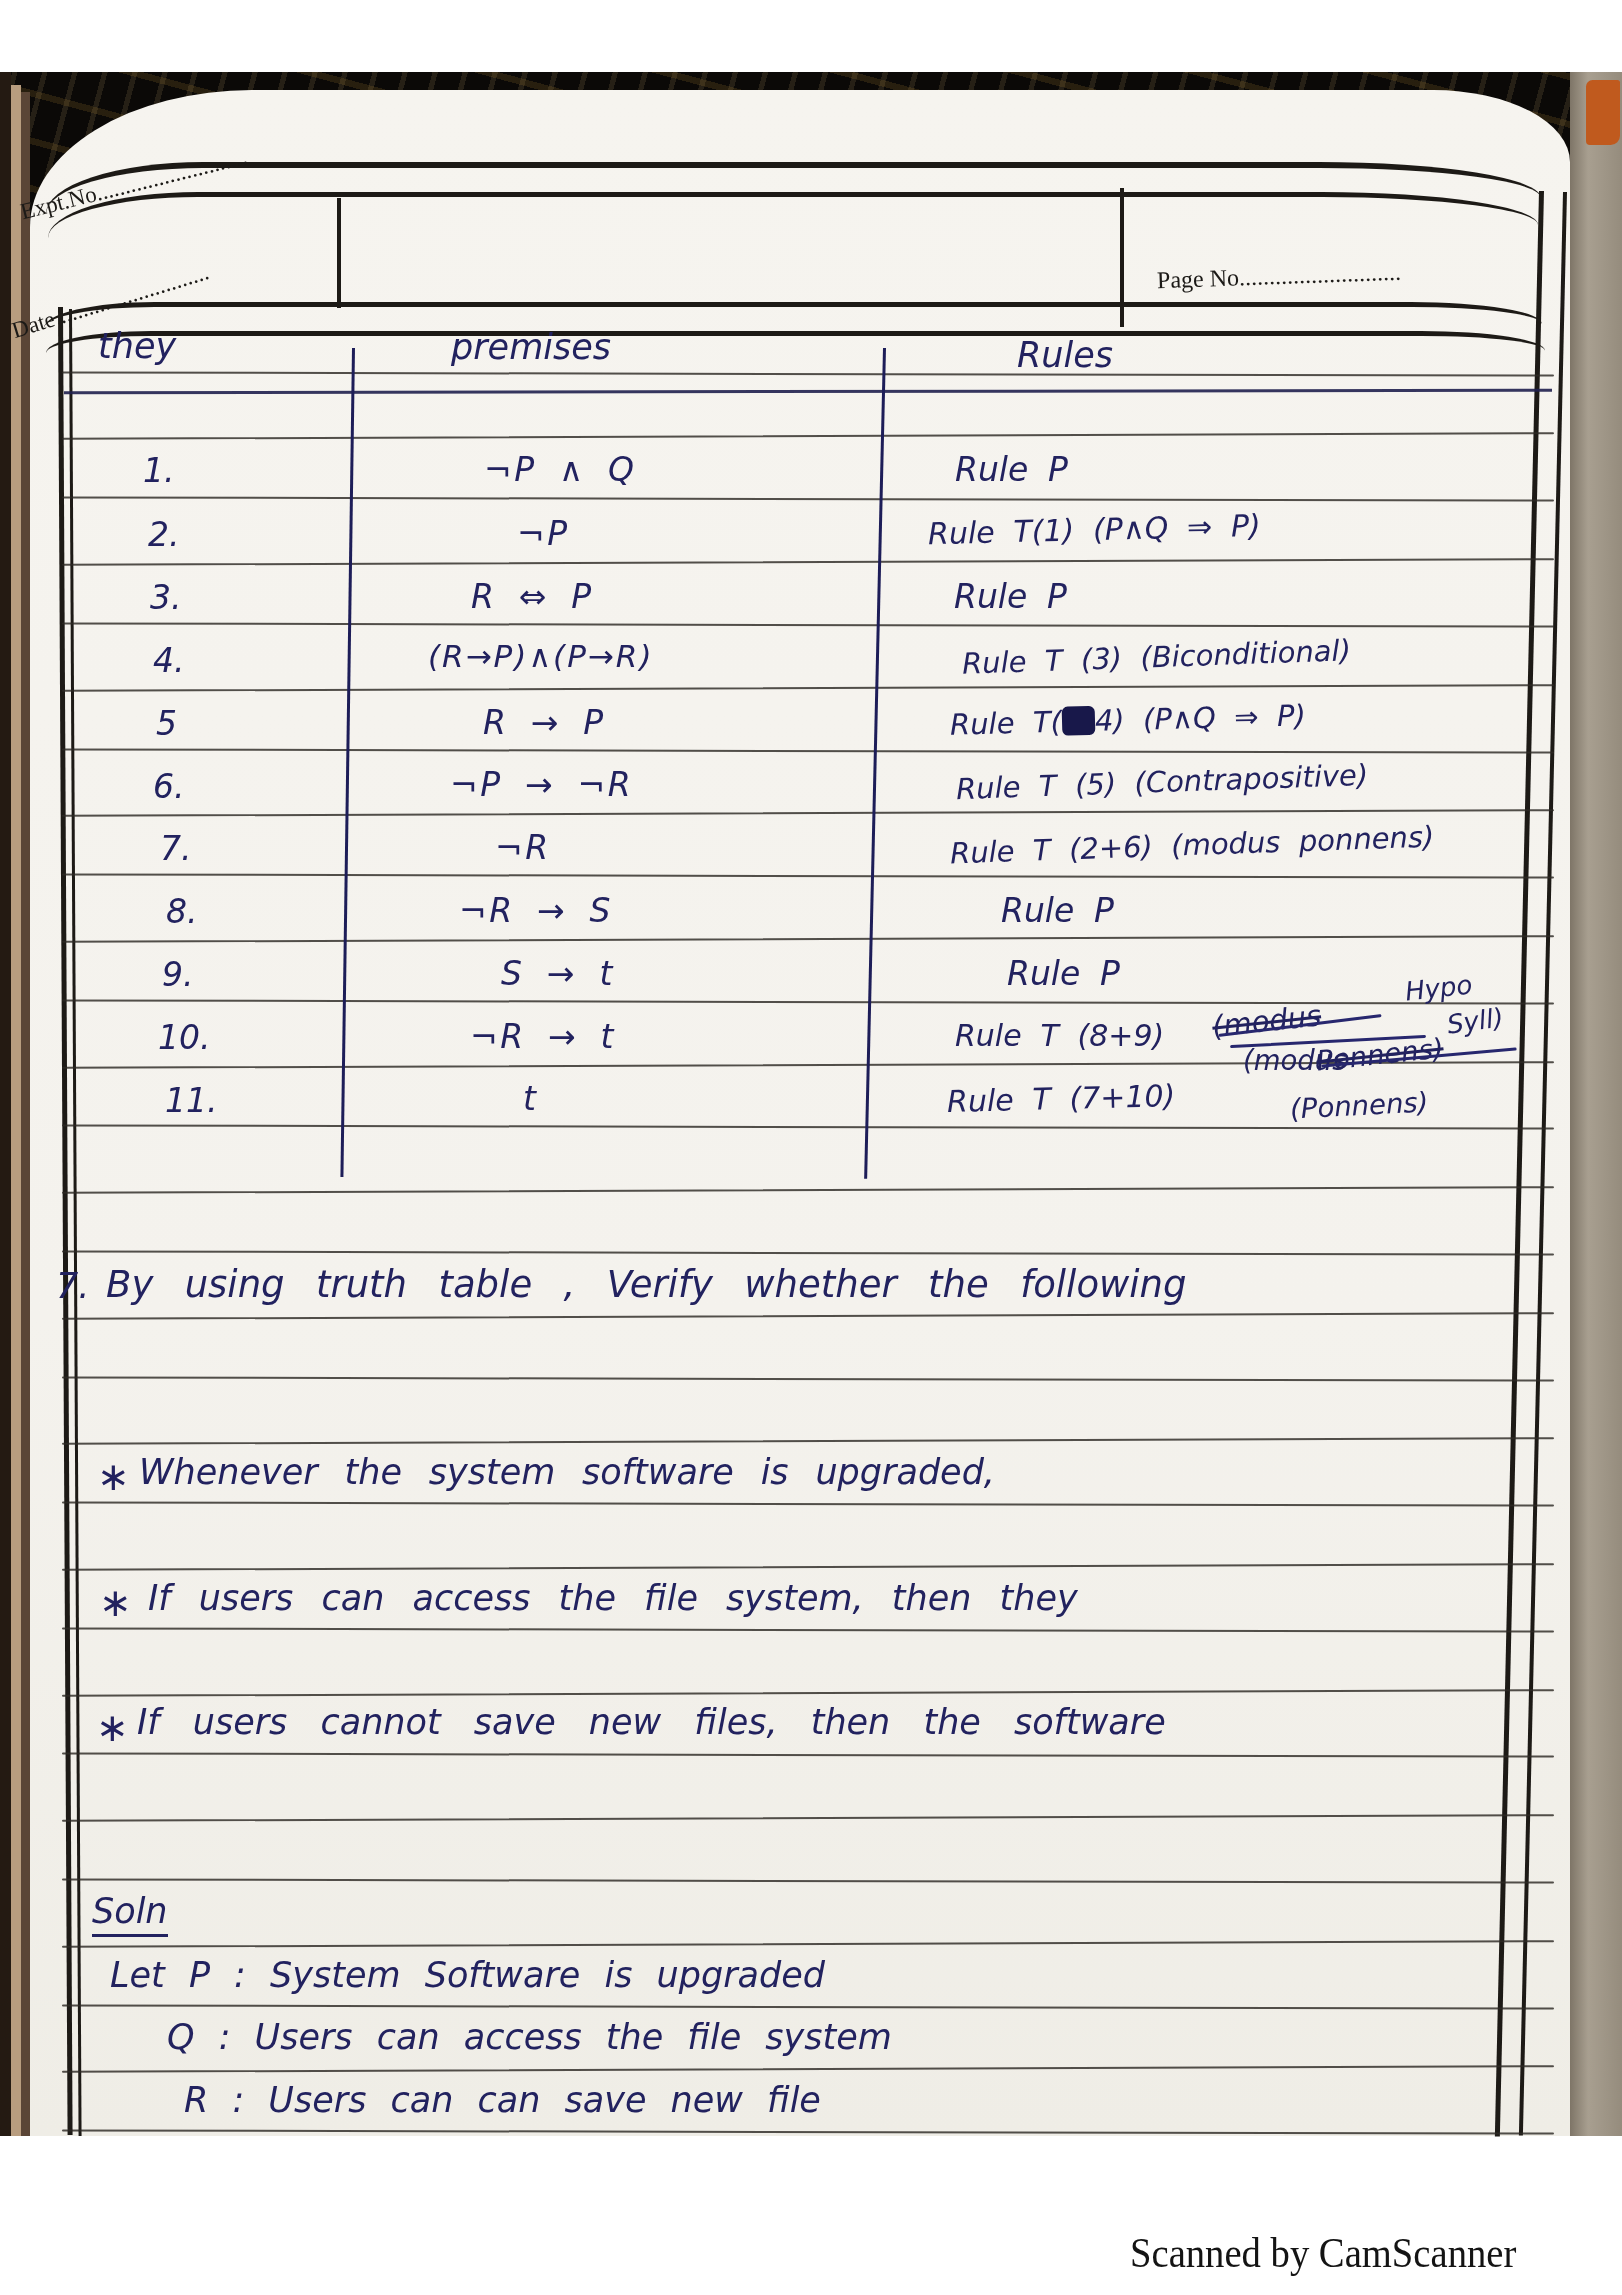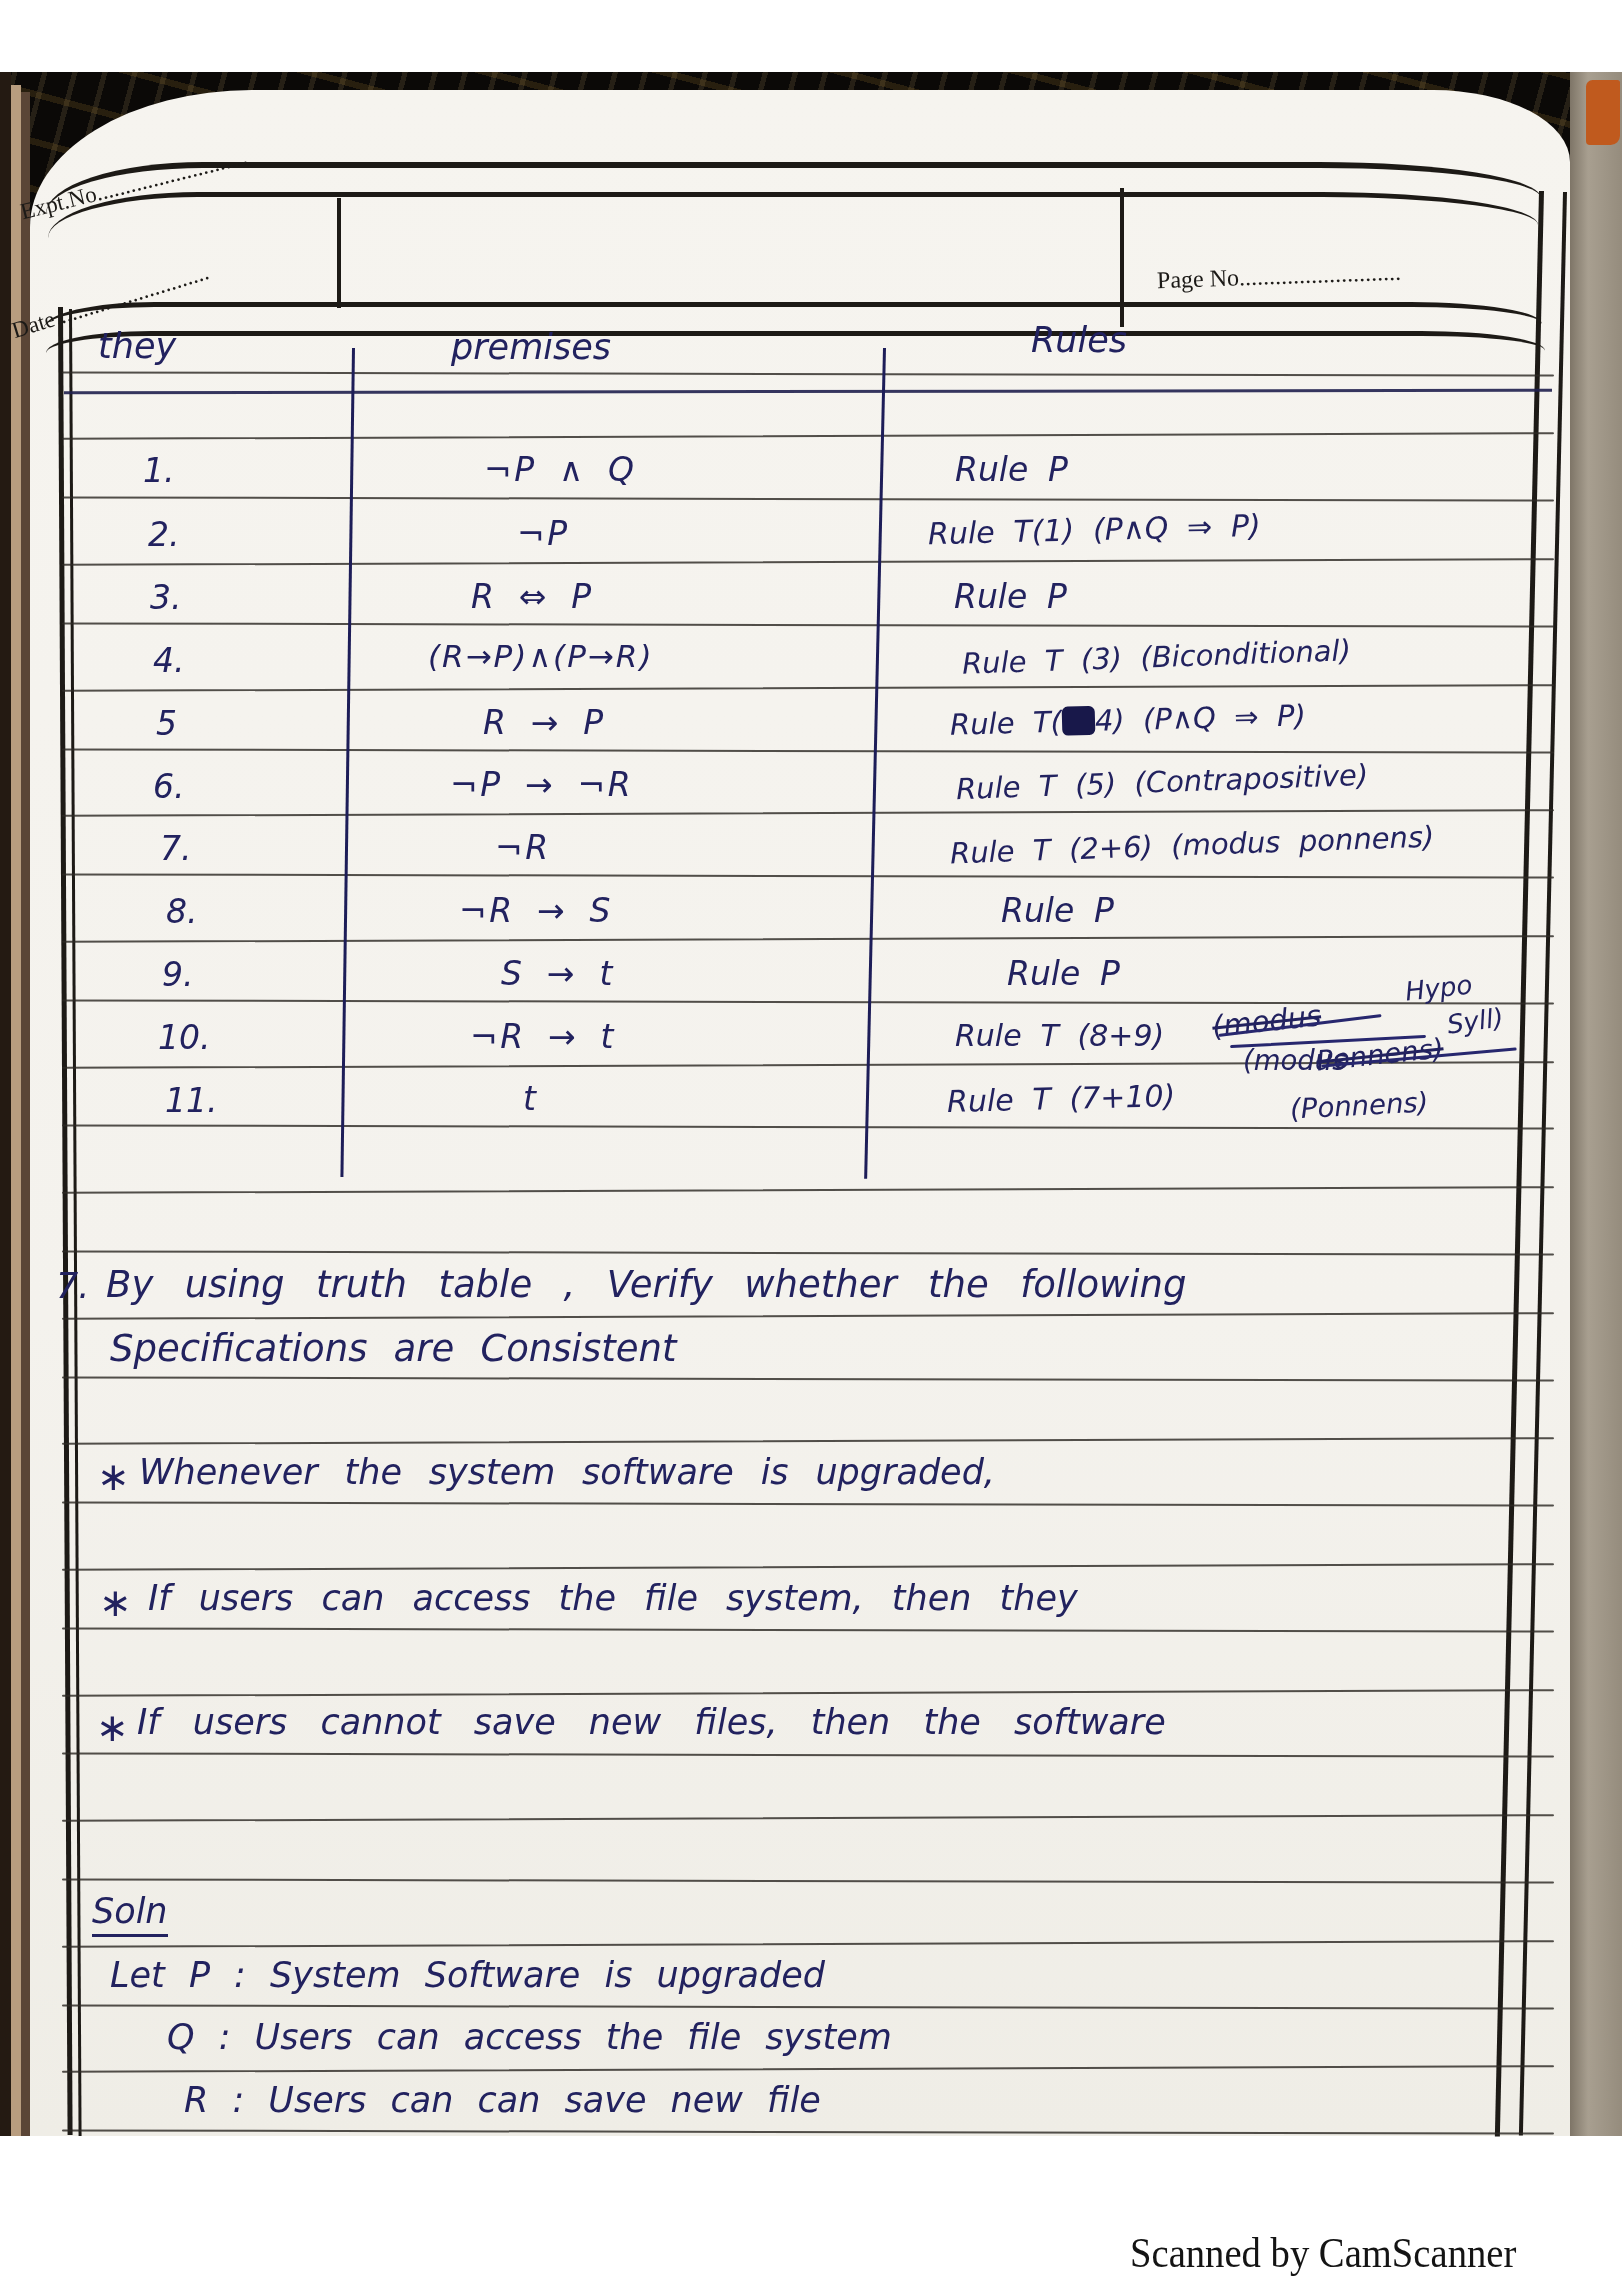--- a/index.html
+++ b/index.html
@@ -80,21 +80,21 @@
 
   <div class="vline-ink" style="left:352px;top:348px;height:829px;transform:rotate(0.8deg);"></div>
   <div class="vline-ink" style="left:883px;top:348px;height:831px;transform:rotate(1.3deg);"></div>
 
   <span class="printed" style="left:18.3px;top:200px;font-size:23px;transform:rotate(-14deg);transform-origin:left top;">Expt.No...........................</span>
   <span class="printed" style="left:9.2px;top:319px;font-size:23px;transform:rotate(-17deg);transform-origin:left top;">Date ...........................</span>
   <span class="printed" style="left:1157px;top:263px;font-size:24px;transform:rotate(-2deg);">Page No...........................</span>
 
   <span class="hw" style="left:98px;top:326px;font-size:35px;">they</span>
   <span class="hw" style="left:451px;top:327px;font-size:35px;">premises</span>
-  <span class="hw" style="left:1017px;top:320px;font-size:35px;margin-left:14px;">Rules</span>
+  <span class="hw" style="left:1017px;top:335px;font-size:35px;">Rules</span>
 
   <span class="hw" style="left:143px;top:451px;font-size:33px;">1.</span>
   <span class="hw" style="left:148px;top:515px;font-size:33px;">2.</span>
   <span class="hw" style="left:150px;top:578px;font-size:33px;">3.</span>
   <span class="hw" style="left:153px;top:641px;font-size:33px;">4.</span>
   <span class="hw" style="left:156px;top:704px;font-size:33px;">5</span>
   <span class="hw" style="left:153px;top:767px;font-size:33px;">6.</span>
   <span class="hw" style="left:160px;top:829px;font-size:33px;">7.</span>
   <span class="hw" style="left:166px;top:892px;font-size:33px;">8.</span>
   <span class="hw" style="left:162px;top:955px;font-size:33px;">9.</span>
@@ -131,21 +131,20 @@
   <div class="scribble" style="left:1218px;top:1024px;width:164px;height:3.3px;transform:rotate(-7deg);"></div>
   <div class="scribble" style="left:1230px;top:1040px;width:196px;height:2.6px;transform:rotate(-3deg);"></div>
   <div class="scribble" style="left:1321px;top:1056px;width:196px;height:3.3px;transform:rotate(-5deg);"></div>
 
   <span class="hw" style="left:947px;top:1081px;font-size:30px;transform:rotate(-1.5deg);">Rule T (7+10)</span>
   <span class="hw" style="left:1243px;top:1044px;font-size:27.5px;">(modus</span>
   <span class="hw" style="left:1290px;top:1089px;font-size:27.5px;transform:rotate(-3deg);">(Ponnens)</span>
 
   <span class="hw" style="left:56px;top:1266px;font-size:35px;">7.</span>
   <span class="hw" style="left:106px;top:1263px;font-size:37px;word-spacing:19.6px;">By using truth table , Verify whether the following</span>
-  <span class="hw" style="left:110px;top:1327px;font-size:37px;word-spacing:14.4px;">Specifications are Consistent</span>
 
   <span class="hw" style="left:97px;top:1454px;font-size:39px;">∗</span>
   <span class="hw" style="left:139px;top:1452px;font-size:35px;word-spacing:15.7px;">Whenever the system software is upgraded,</span>
 
   <span class="hw" style="left:99px;top:1580px;font-size:39px;">∗</span>
   <span class="hw" style="left:148px;top:1578px;font-size:35px;word-spacing:17px;">If users can access the file system, then they</span>
 
   <span class="hw" style="left:96px;top:1705px;font-size:39px;">∗</span>
   <span class="hw" style="left:137px;top:1702px;font-size:35px;word-spacing:22px;">If users cannot save new files, then the software</span>
 

